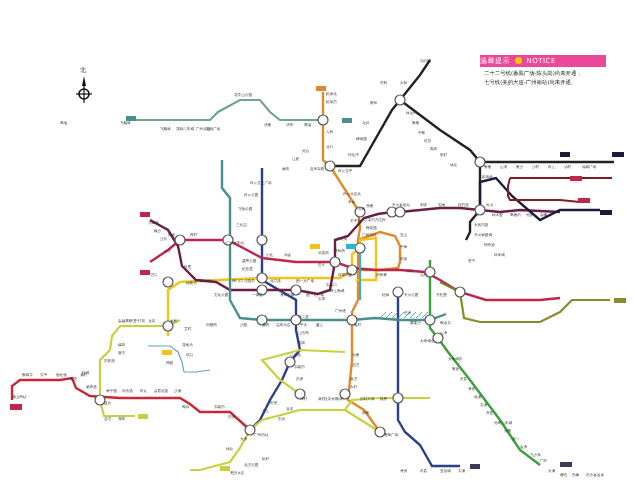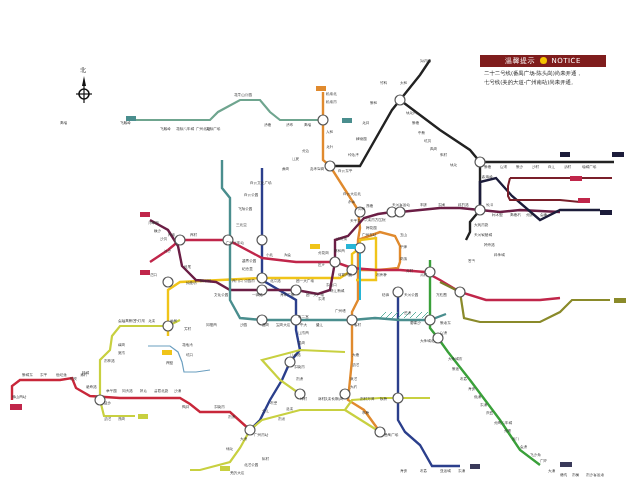--- a/index.html
+++ b/index.html
@@ -1,19 +1,19 @@
 <!DOCTYPE html>
 <html><head>
 <meta charset="utf-8">
 <style>
   html,body{margin:0;padding:0;background:#ffffff;}
   body{width:634px;height:500px;position:relative;overflow:hidden;font-family:"DejaVu Sans",sans-serif;}
   #map{position:absolute;left:0;top:0;width:634px;height:500px;}
   .notice{position:absolute;left:480px;top:55px;width:126px;}
-  .notice-head{background:#7f1d1d;color:#fff;font-size:7px;height:12px;line-height:12px;text-align:center;letter-spacing:0.5px;}
+  .notice-head{background:#ec4899;color:#fff;font-size:7px;height:12px;line-height:12px;text-align:left;letter-spacing:0.5px;}
   .notice-head .smile{display:inline-block;width:7px;height:7px;border-radius:50%;background:#f5c400;vertical-align:-1px;margin:0 2px;}
   .notice-body{font-size:5.4px;color:#222;line-height:9px;padding:2px 3px 0 4px;white-space:nowrap;}
   .compass{position:absolute;left:72px;top:66px;width:24px;height:40px;}
   .compass-label{position:absolute;left:8px;top:0;font-size:6px;color:#333;}
   svg text{font-family:"DejaVu Sans",sans-serif;}
 </style>
 </head>
 <body>
 
 <svg id="map" width="634" height="500" viewBox="0 0 634 500">

